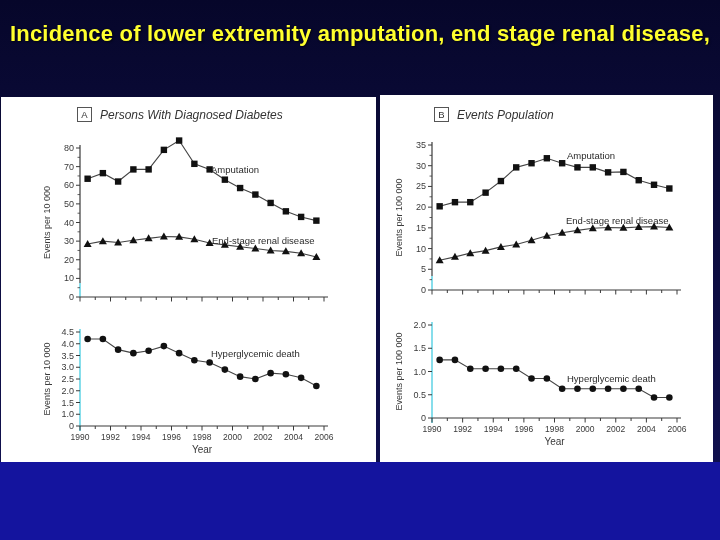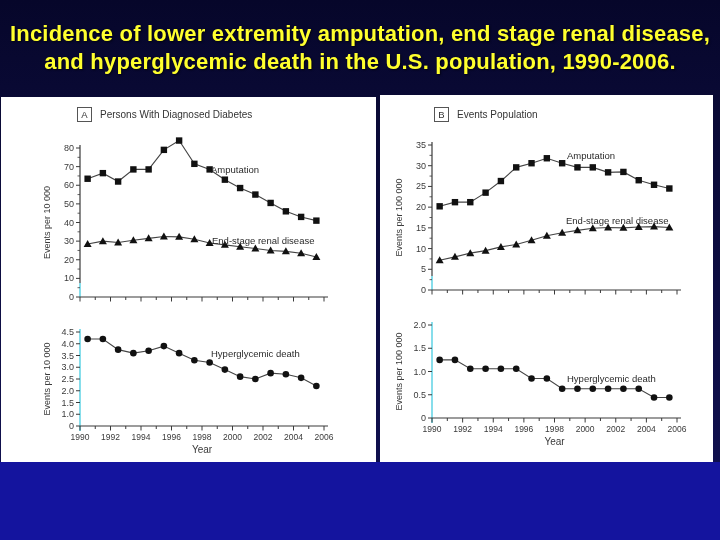--- a/index.html
+++ b/index.html
@@ -26,32 +26,31 @@
   .panel-header{
     position:absolute;z-index:2;display:flex;align-items:center;gap:8px;
   }
   .panel-a .panel-header{left:76px;top:10px;}
   .panel-b .panel-header{left:54px;top:12px;}
   .panel-letter{
     display:inline-block;width:13px;height:13px;line-height:13px;
     border:1px solid #555;text-align:center;
     font-size:9.5px;color:#333;
   }
-  .panel-heading{font-size:10px;color:#333;}
+  .panel-heading{font-size:12px;color:#333;font-style:italic;}
   .chart-area{position:absolute;left:0;top:0;right:0;bottom:0;}
   .chart-area svg{position:absolute;left:0;top:0;}
 </style>
 </head>
 <body>
 
 <div class="bg-upper"></div>
 
 <div class="title" style="color: rgb(255, 255, 46); text-align: center;">
   <div>Incidence of lower extremity amputation, end stage renal disease,</div>
-  <div>and hyperglycemic death in the U.S. population, 1990-2006.</div>
 </div>
 
 <div class="panel panel-a">
   <div class="panel-header">
     <span class="panel-letter">A</span>
     <span class="panel-heading">Persons With Diagnosed Diabetes</span>
   </div>
   <div class="chart-area">
       <svg width="375" height="365">
         <g>

